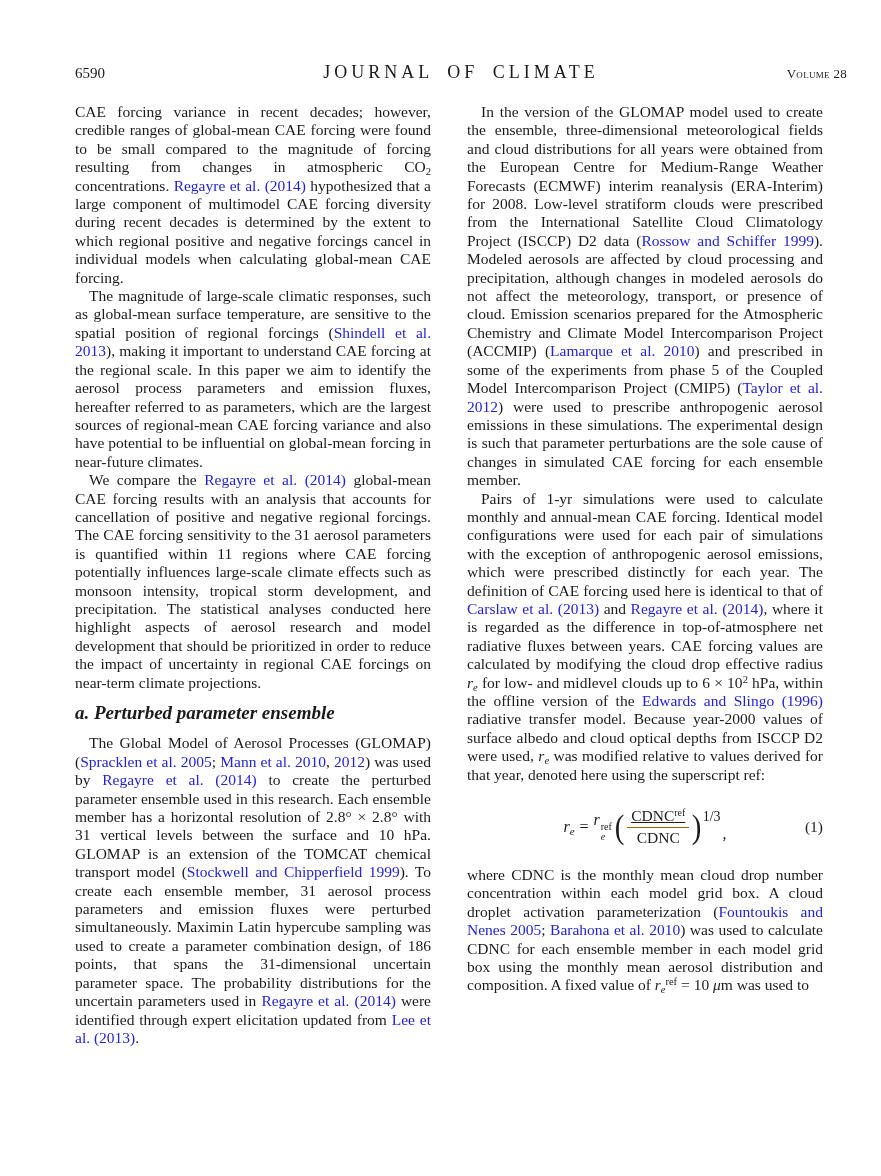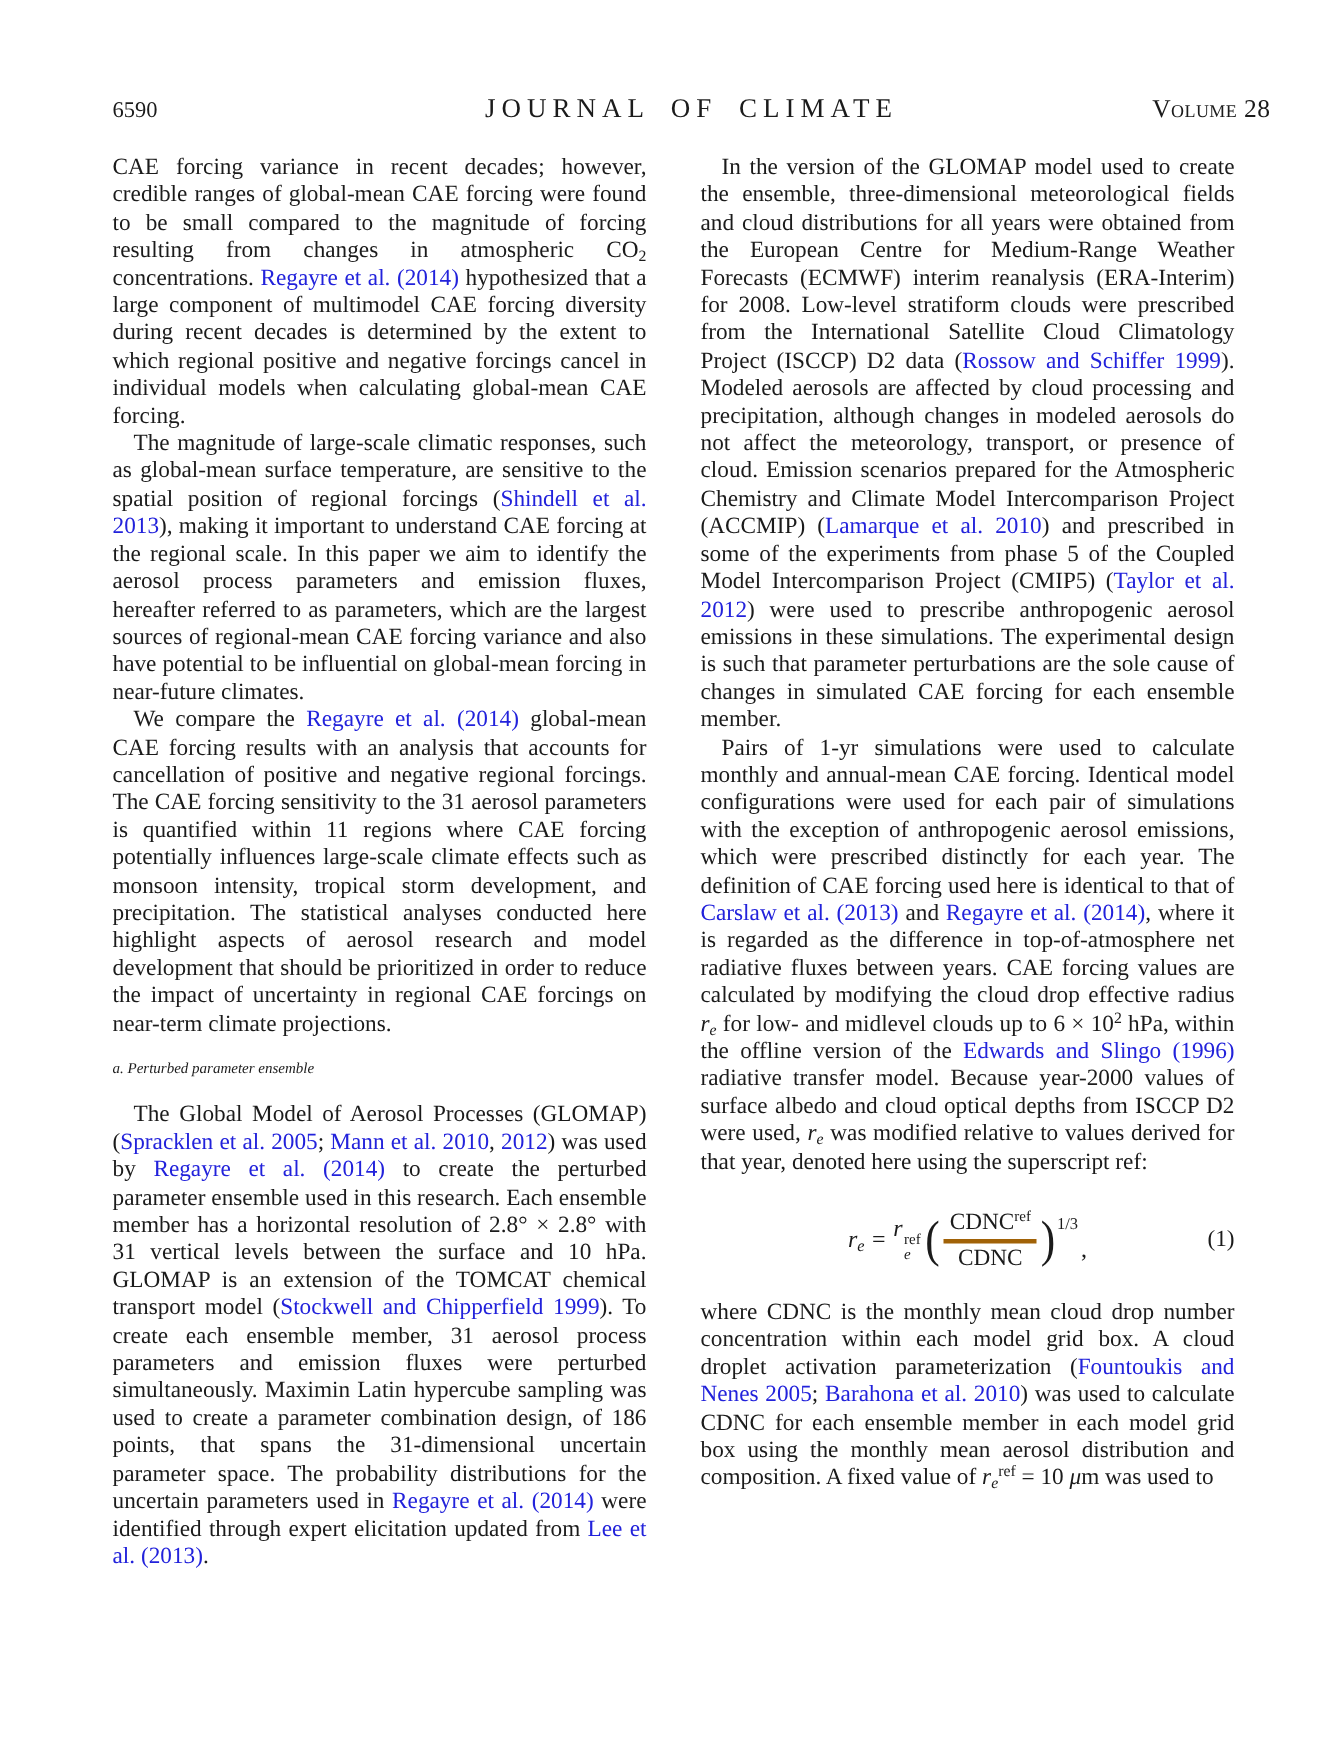--- a/index.html
+++ b/index.html
@@ -11,51 +11,51 @@
     position:relative; overflow:hidden;
   }
   .page { position:absolute; inset:0; padding:62px 34px 0 75px; }
 
   .page-header {
     display:grid; grid-template-columns:1fr auto 1fr; align-items:baseline;
     font-size:15px;
   }
   .page-num { justify-self:start; }
   .journal-title { justify-self:center; font-size:18px; letter-spacing:4px; word-spacing:6px; }
-  .volume-label { justify-self:end; font-variant:small-caps; font-size:17px; letter-spacing:0.3px; }
+  .volume-label { justify-self:end; font-variant:small-caps; font-size:13px; letter-spacing:0.3px; }
 
   .columns { display:flex; gap:36px; margin-top:20px; }
   .col { width:356px; font-size:15.5px; line-height:18.4px; text-align:justify; hyphens:auto; -webkit-hyphens:auto; }
 
   p.para { margin:0; }
   p.indent { text-indent:14px; }
 
   h2.section { font-size:15.5px; font-weight:bold; margin:30px 0 0 0; line-height:18.4px; }
-  h3.subsection { font-size:10px; font-weight:normal; font-style:italic; margin:12px 0 12px 0; line-height:18.4px; }
+  h3.subsection { font-size:19px; font-weight:bold; font-style:italic; margin:12px 0 12px 0; line-height:18.4px; }
 
   a.cite { text-decoration:none; cursor:pointer; }
   em { font-style:italic; }
   .it { font-style:italic; }
   sub, sup { line-height:0; }
   sub { font-size:68%; vertical-align:-0.28em; }
   sup { font-size:68%; vertical-align:0.48em; }
 
   
   .equation-row { position:relative; display:flex; align-items:center; margin:20px 0 16px 0; min-height:46px; }
   .eq-body { flex:1; display:flex; justify-content:center; align-items:center; font-size:16px; text-align:left; }
   .eq-lhs { margin-right:5px; }
   .eq-eq { margin-right:5px; }
   .eq-rhs { margin-right:2px; }
   .stack { display:inline-flex; flex-direction:column; align-items:flex-start; font-size:10px; line-height:1.05; vertical-align:-0.45em; margin-left:1px; }
   .paren { font-size:34px; line-height:0.95; transform:scaleX(0.85); font-weight:400; }
   .frac { display:inline-flex; flex-direction:column; text-align:center; font-size:15.5px; margin:0 2px; }
-  .frac .num { border-bottom:3px solid #a16207; padding:0 4px 1px 4px; }
+  .frac .num { border-bottom:1px solid #a16207; padding:0 4px 1px 4px;text-decoration:underline; }
   .frac .num sup { font-size:10px; }
   .frac .den { padding-top:1px; }
-  .eq-exp { font-size:11px; align-self:flex-start; margin-top:1px; margin-left:0; }
+  .eq-exp { font-size:14px; align-self:flex-start; margin-top:1px; margin-left:0; }
   .eq-comma { align-self:center; margin-top:14px; margin-left:2px; }
   .eq-number { position:absolute; right:0; top:50%; transform:translateY(-50%); font-size:15.5px; }
 </style>
 </head>
 <body style="color: rgb(27, 27, 27); background: rgb(255, 255, 255);">
 
 <div class="page">
 
   <div class="page-header">
     <span class="page-num">6590</span>

